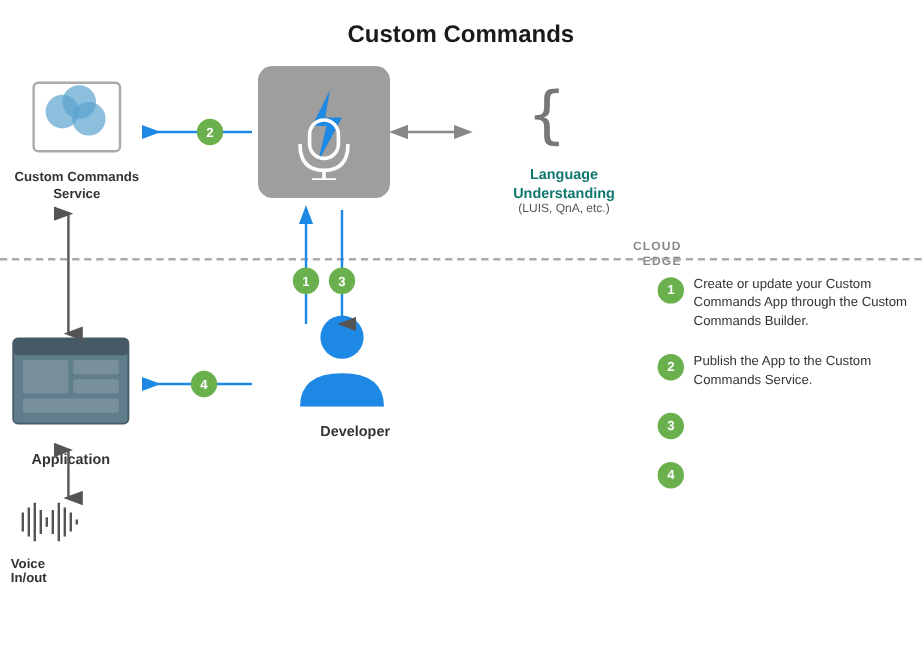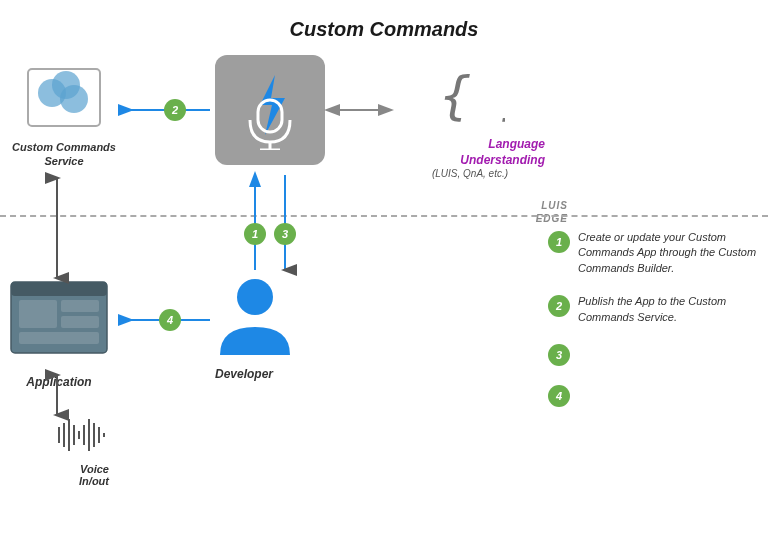--- a/index.html
+++ b/index.html
@@ -9,21 +9,20 @@
       background: #ffffff;
       font-family: 'Segoe UI', Arial, sans-serif;
       overflow: hidden;
       position: relative;
     }
 
     .diagram-container {
       position: relative;
       width: 768px;
       height: 538px;
-      font-style: italic;
     }
 
     
     .title {
       position: absolute;
       top: 18px;
       left: 0;
       right: 0;
       text-align: center;
       font-size: 20px;
@@ -66,24 +65,23 @@
     .lang-understanding {
       position: absolute;
       top: 65px;
       left: 395px;
       width: 150px;
       text-align: center;
     }
     .lang-understanding-label {
       font-size: 12px;
       font-weight: 700;
-      color: #a21caf;
+      color: #0f766e;
       margin-top: 8px;
       line-height: 1.3;
-      text-align: right;
     }
     .lang-understanding-sub {
       font-size: 10px;
       color: #555;
     }
 
     
     .cloud-edge-line {
       position: absolute;
       top: 215px;
@@ -121,39 +119,39 @@
       font-size: 12px;
       font-weight: 600;
       color: #333;
       margin-top: 16px;
       text-align: center;
     }
 
     
     .developer-box {
       position: absolute;
-      top: 275px;
+      top: 259px;
       left: 215px;
       width: 110px;
-      text-align: left;
+      text-align: right;
     }
     .developer-label {
       font-size: 12px;
       font-weight: 600;
       color: #333;
       margin-top: 8px;
     }
 
     
     .voice-box {
       position: absolute;
       top: 415px;
       left: 9px;
       width: 100px;
-      text-align: right;
+      text-align: left;
     }
     .voice-label {
       font-size: 11px;
       font-weight: 600;
       color: #333;
       margin-top: 4px;
     }
 
     
     .steps-panel {
@@ -230,21 +228,21 @@
 
   <div class="lang-understanding">
     
     <svg width="70" height="60" viewBox="0 0 70 60">
       <text x="5" y="48" font-size="52" fill="#777" font-family="monospace" font-weight="300">{ }</text>
     </svg>
     <div class="lang-understanding-label">Language<br>Understanding</div>
     <div class="lang-understanding-sub">(LUIS, QnA, etc.)</div>
   </div>
 
-  <div class="cloud-label">LUIS</div>
+  <div class="cloud-label">CLOUD</div>
   <div class="edge-label">EDGE</div>
   <div class="cloud-edge-line"></div>
 
   <div class="application-box">
     <svg width="100" height="75" viewBox="0 0 100 75">
       <rect x="2" y="2" width="96" height="71" rx="4" fill="#607d8b" stroke="#455a64" stroke-width="1.5"></rect>
       <rect x="2" y="2" width="96" height="14" rx="4" fill="#455a64"></rect>
       <rect x="10" y="20" width="38" height="28" rx="2" fill="#78909c"></rect>
       <rect x="52" y="20" width="38" height="12" rx="2" fill="#78909c"></rect>
       <rect x="52" y="36" width="38" height="12" rx="2" fill="#78909c"></rect>

